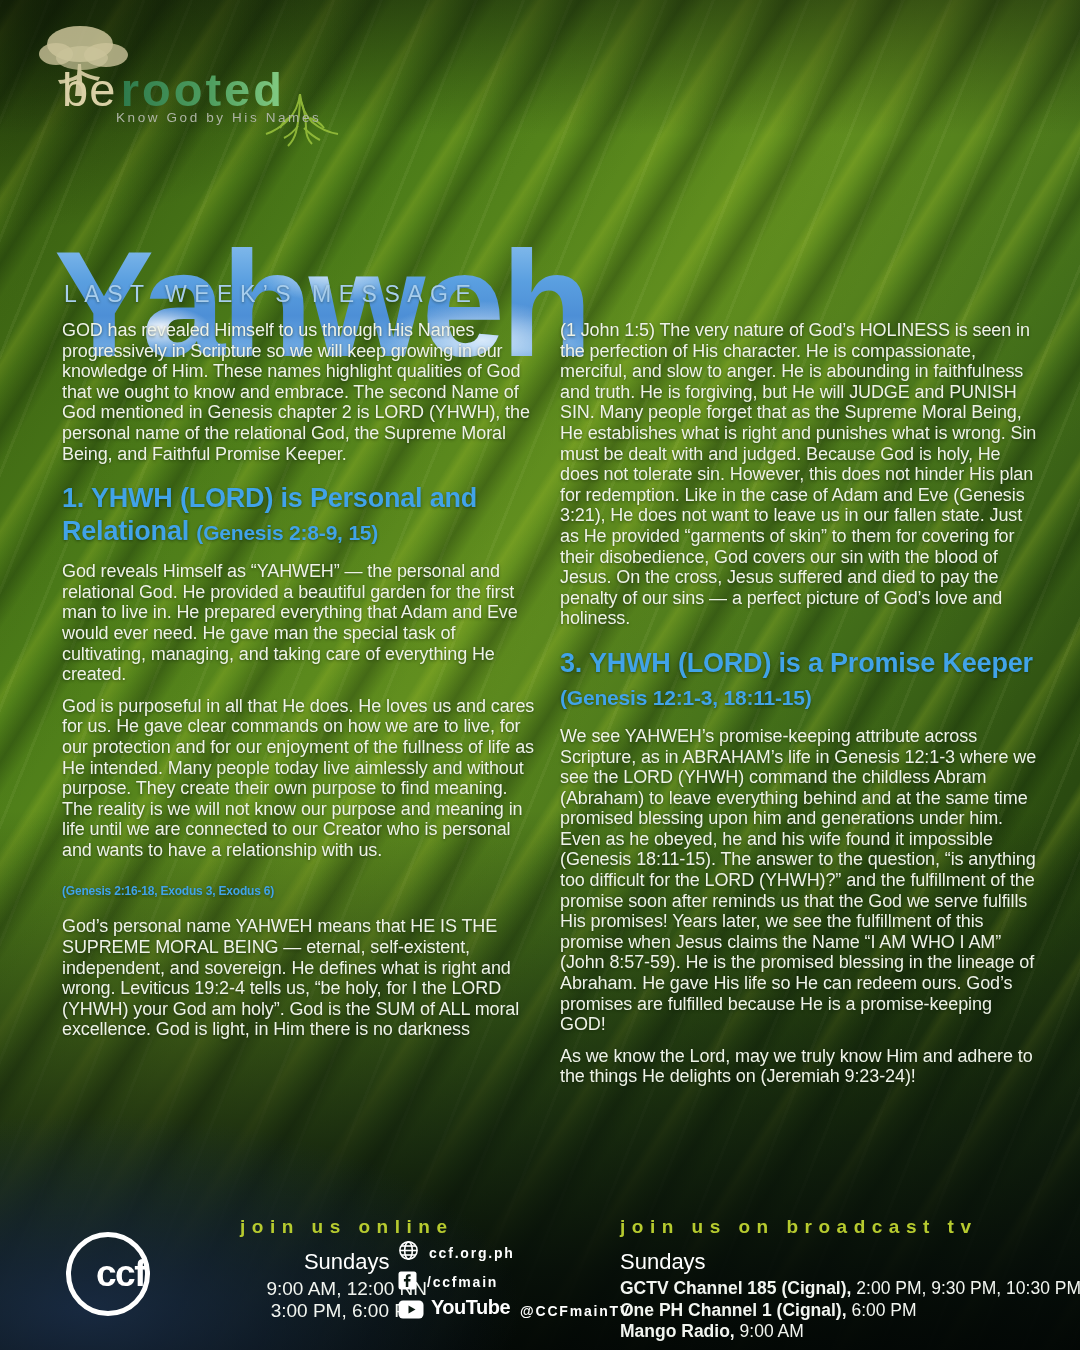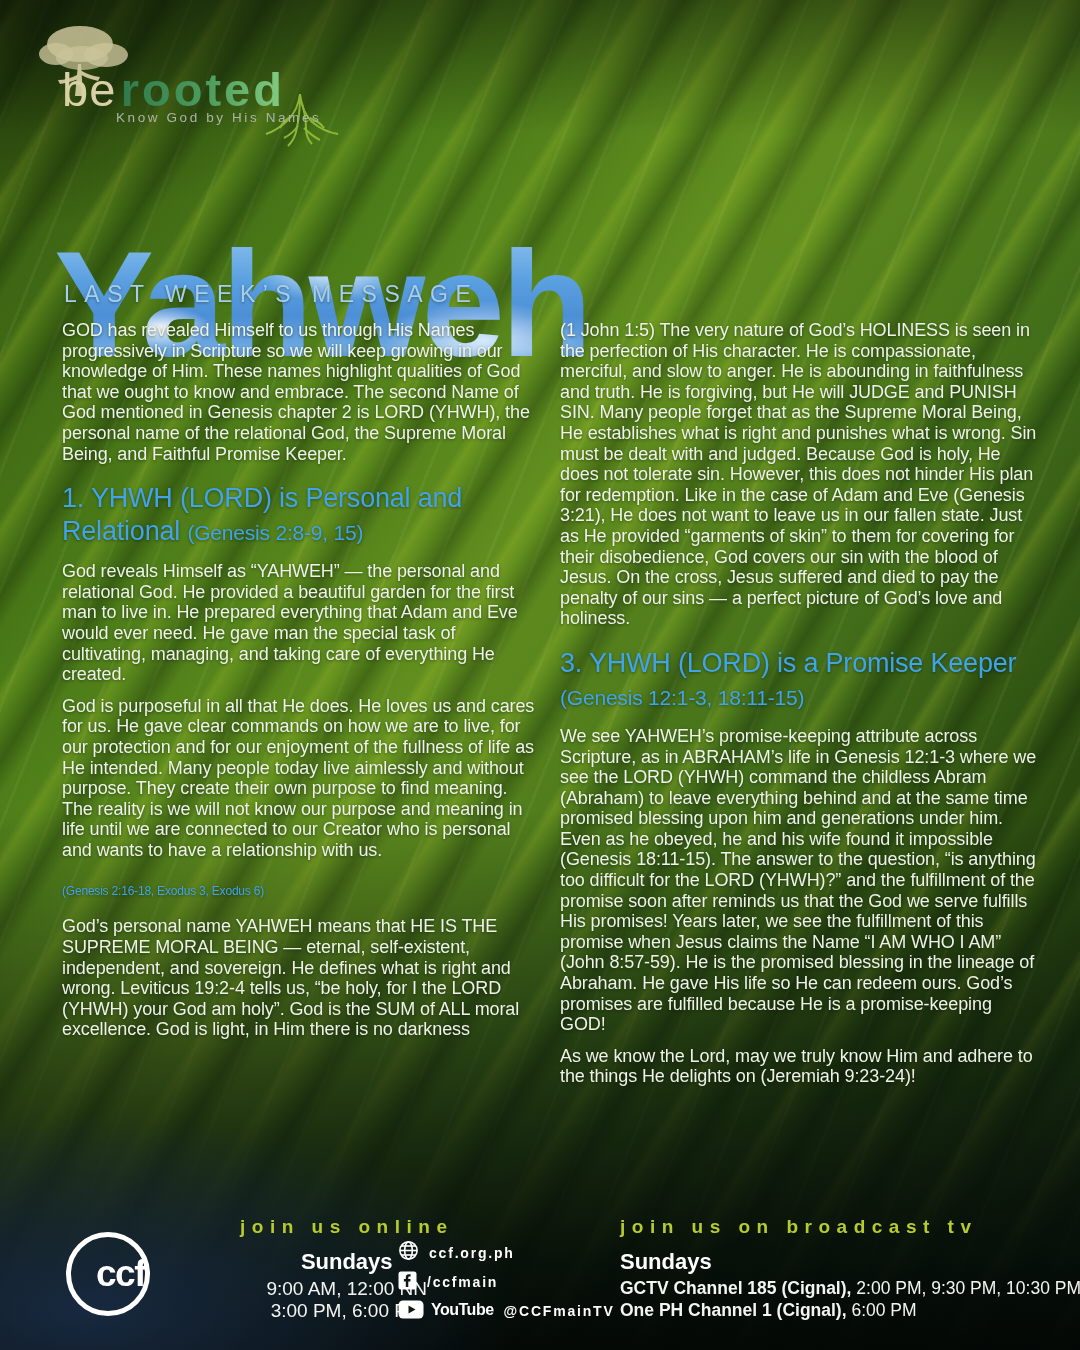--- a/index.html
+++ b/index.html
@@ -35,33 +35,33 @@
       radial-gradient(140px 56px at 80% 74%, rgba(236,246,255,0.85), rgba(255,255,255,0) 70%),
       linear-gradient(180deg,#8fc3ef 0%,#5a9fe0 35%,#4d8fd6 58%,#6ea9e2 80%,#3d7cc4 100%);
     -webkit-background-clip:text;background-clip:text;color:transparent;
   }
   .subtitle{position:absolute;left:64px;top:281px;font-size:23px;font-weight:400;letter-spacing:7.5px;color:#a7cdec;text-shadow:0 1px 3px rgba(5,20,5,.4);}
   
   .col{position:absolute;top:320px;width:478px;font-size:18px;line-height:20.6px;letter-spacing:-0.1px;color:#eef2e8;text-shadow:0 1px 3px rgba(10,25,5,.5);}
   .col-left{left:62px;}
   .col-right{left:560px;}
   .col p{margin:0 0 11px 0;}
-  h2.section{color:#41a3e8;font-size:27px;line-height:33px;font-weight:400;margin:18px 0 12px 0;letter-spacing:-0.2px;text-shadow:0 1px 3px rgba(5,20,5,.45);}
+  h2.section{color:#41a3e8;font-size:27px;line-height:33px;font-weight:700;margin:18px 0 12px 0;letter-spacing:-0.2px;text-shadow:0 1px 3px rgba(5,20,5,.45);}
   h2.section .ref{font-size:21px;}
   h2.section .ref.block{display:block;font-size:12px;line-height:26px;}
   
   .ccf-logo{position:absolute;left:66px;top:1232px;width:84px;height:84px;border:5px solid #ffffff;border-radius:50%;box-sizing:border-box;display:flex;align-items:center;justify-content:flex-end;color:#fff;font-weight:800;font-size:37px;letter-spacing:-1.5px;}
   .f-heading{font-size:19px;font-weight:700;letter-spacing:6.5px;color:#b7cb2f;margin-bottom:11px;white-space:nowrap;}
-  .f-day{font-size:22px;font-weight:700;color:#fff;margin-bottom:3px;}
+  .f-day{font-size:22px;font-weight:400;color:#fff;margin-bottom:3px;}
   .f-line{font-size:19px;color:#f2f5f0;line-height:22px;white-space:nowrap;}
   .online{position:absolute;left:240px;top:1216px;text-align:center;}
   .social{position:absolute;left:398px;top:1241px;}
   .social-row{display:flex;align-items:flex-end;gap:10px;margin-bottom:9px;height:20px;}
   .social-label{font-size:14px;font-weight:700;letter-spacing:1.8px;color:#fff;white-space:nowrap;}
-  .yt-word{font-size:16px;font-weight:800;letter-spacing:-0.5px;color:#fff;margin-left:-3px;}
+  .yt-word{font-size:20px;font-weight:800;letter-spacing:-0.5px;color:#fff;margin-left:-3px;}
   .broadcast{position:absolute;left:620px;top:1216px;}
   .b-line{font-size:17.5px;color:#f2f5f0;line-height:21.5px;white-space:nowrap;}
   .b-line .b{font-weight:800;}
 </style>
 </head>
 <body>
 
 <div class="canvas">
 
   <svg class="tree" width="110" height="80" viewBox="0 0 110 80">
@@ -151,15 +151,16 @@
       <span class="yt-word">YouTube</span>
       <span class="social-label">@CCFmainTV</span>
     </div>
   </div>
 
   <div class="broadcast">
     <div class="f-heading">join us on broadcast tv</div>
     <div class="f-day">Sundays</div>
     <div class="b-line"><span class="b">GCTV Channel 185 (Cignal),</span><span> 2:00 PM, 9:30 PM, 10:30 PM</span></div>
     <div class="b-line"><span class="b">One PH Channel 1 (Cignal),</span><span> 6:00 PM</span></div>
+    <div class="b-line"><span class="b">Mango Radio,</span><span> 9:00 AM</span></div>
   </div>
 
 </div>
 
 </body></html>

